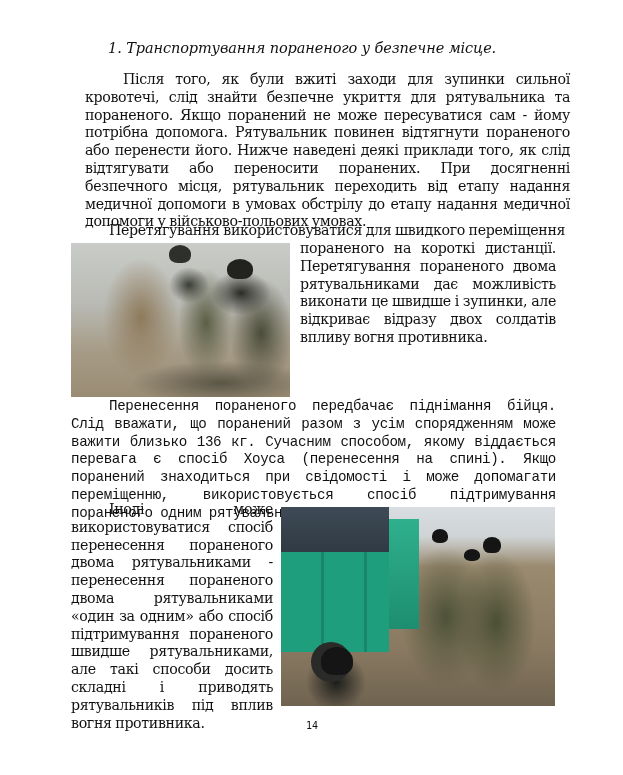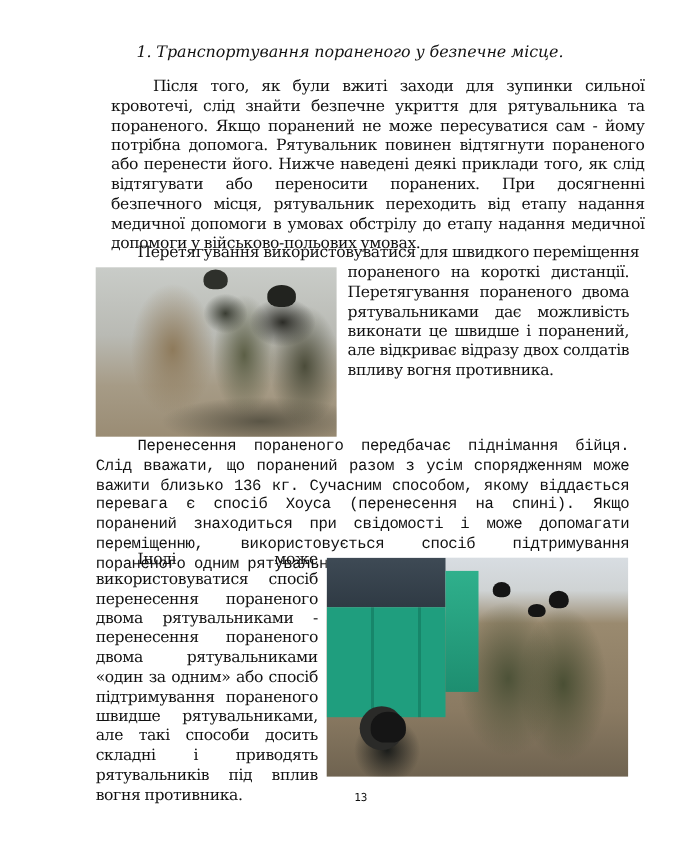--- a/index.html
+++ b/index.html
@@ -11,21 +11,21 @@
       width: 623px;
       height: 775px;
       position: relative;
       overflow: hidden;
       font-family: "DejaVu Serif", "Liberation Serif", serif;
       color: #111111;
     }
     .page {
       position: absolute;
       left: 0; top: 0;
-      width: 580px; height: 775px; margin-left: 16px;
+      width: 580px; height: 775px;
     }
     .heading {
       position: absolute;
       left: 108px;
       top: 40px;
       font-size: 14.5px;
       font-style: italic;
       white-space: nowrap;
       letter-spacing: -0.1px;
     }
@@ -113,32 +113,32 @@
 
   <div class="para p1">Після того, як були вжиті заходи для зупинки сильної кровотечі, слід знайти безпечне укриття для рятувальника та пораненого. Якщо поранений не може пересуватися сам - йому потрібна допомога. Рятувальник повинен відтягнути пораненого або перенести його. Нижче наведені деякі приклади того, як слід відтягувати або переносити поранених. При досягненні безпечного місця, рятувальник переходить від етапу надання медичної допомоги в умовах обстрілу до етапу надання медичної допомоги у військово-польових умовах.</div>
 
   <div class="para p2-lead">Перетягування використовуватися для швидкого переміщення</div>
 
   <div class="photo photo1">
     <div class="soldier-hat" style="left:98px;top:2px;width:22px;height:18px;background:#2e302b;"></div>
     <div class="soldier-hat" style="left:156px;top:16px;width:26px;height:20px;background:#22231f;"></div>
   </div>
 
-  <div class="para p2-wrap">пораненого на короткі дистанції. Перетягування пораненого двома рятувальниками дає можливість виконати це швидше і поранений, але відкриває відразу двох солдатів впливу вогня противника.</div>
+  <div class="para p2-wrap">пораненого на короткі дистанції. Перетягування пораненого двома рятувальниками дає можливість виконати це швидше і зупинки, але відкриває відразу двох солдатів впливу вогня противника.</div>
 
   <div class="para p3">Перенесення пораненого передбачає піднімання бійця. Слід вважати, що поранений разом з усім спорядженням може важити близько 136 кг. Сучасним способом, якому віддається перевага є спосіб Хоуса (перенесення на спині). Якщо поранений знаходиться при свідомості і може допомагати переміщенню, використовується спосіб підтримування пораненого одним рятувальником.</div>
 
   <div class="para p4">Іноді може використовуватися спосіб перенесення пораненого двома рятувальниками - перенесення пораненого двома рятувальниками «один за одним» або спосіб підтримування пораненого швидше рятувальниками, але такі способи досить складні і приводять рятувальників під вплив вогня противника.</div>
 
   <div class="photo photo2">
     <div class="truck-cover"></div>
     <div class="truck-body"></div>
     <div class="truck-cab"></div>
     <div class="truck-wheel"></div>
     <div class="soldier-hat" style="left:151px;top:22px;width:16px;height:14px;"></div>
     <div class="soldier-hat" style="left:202px;top:30px;width:18px;height:16px;"></div>
     <div class="soldier-hat" style="left:183px;top:42px;width:16px;height:12px;"></div>
     <div class="soldier-hat" style="left:40px;top:140px;width:32px;height:28px;"></div>
   </div>
 
-  <div class="page-number">13</div>
+  <div class="page-number">14</div>
 
 </div>
 
 </body></html>

